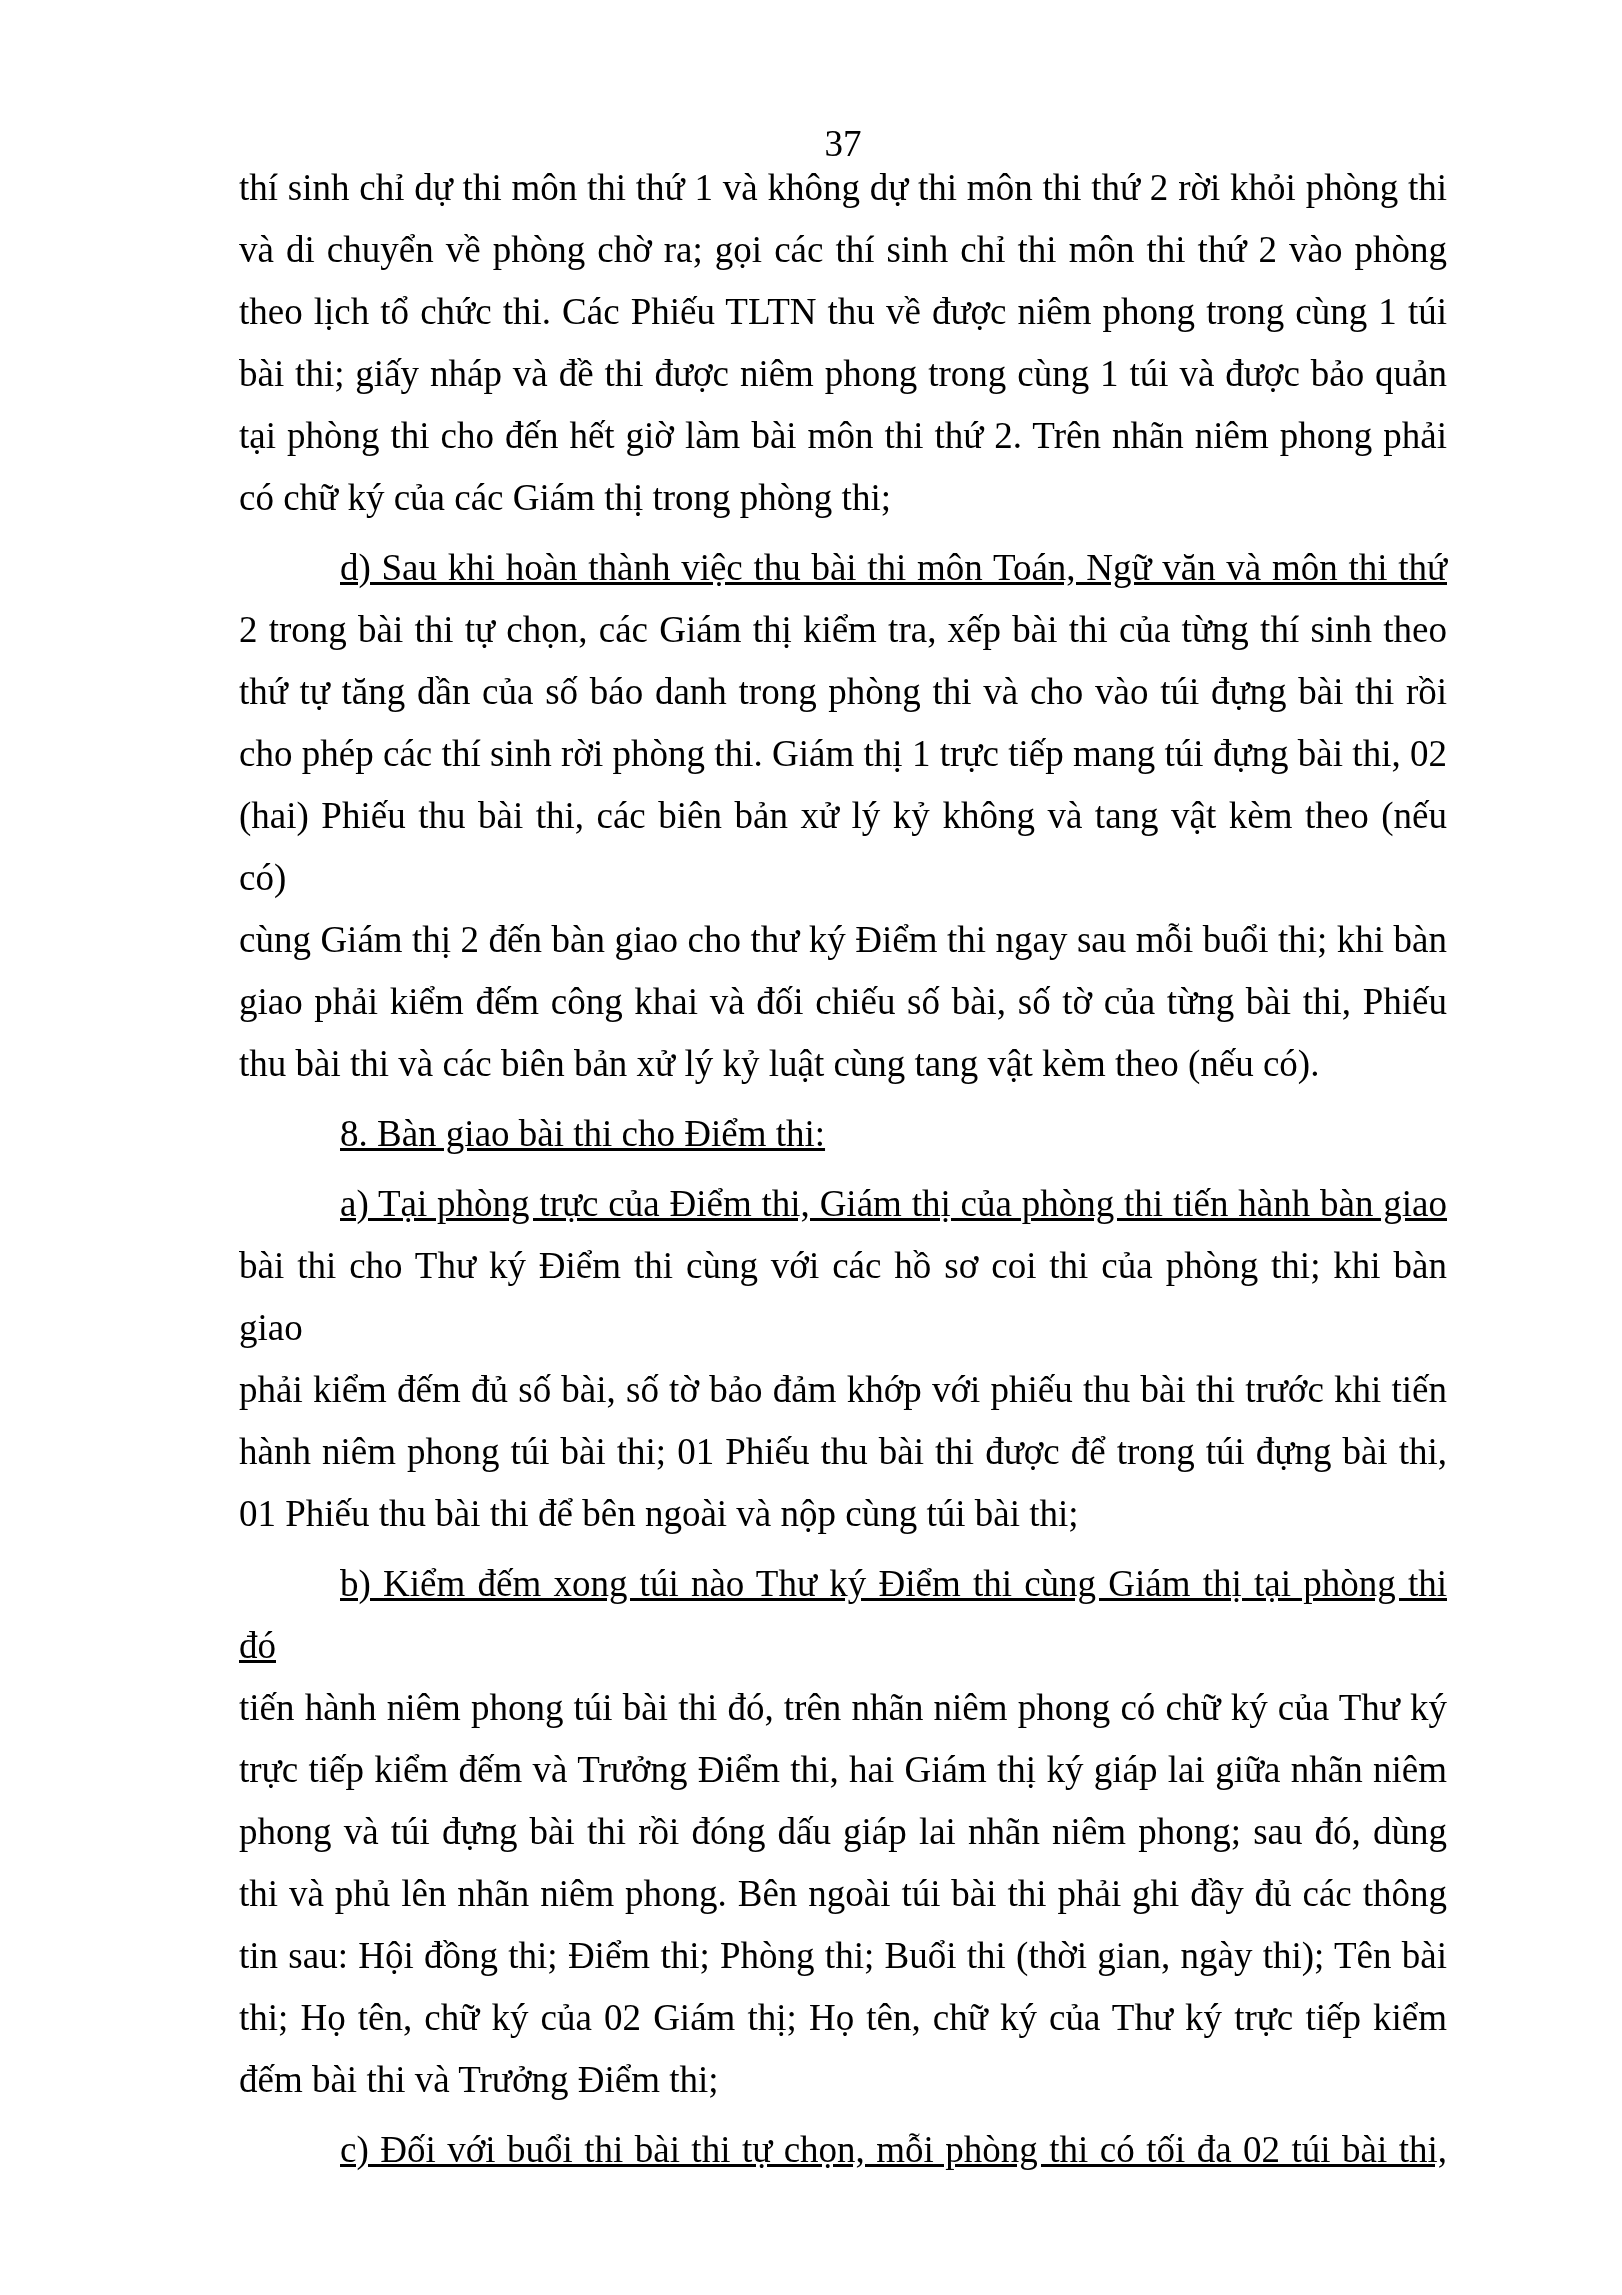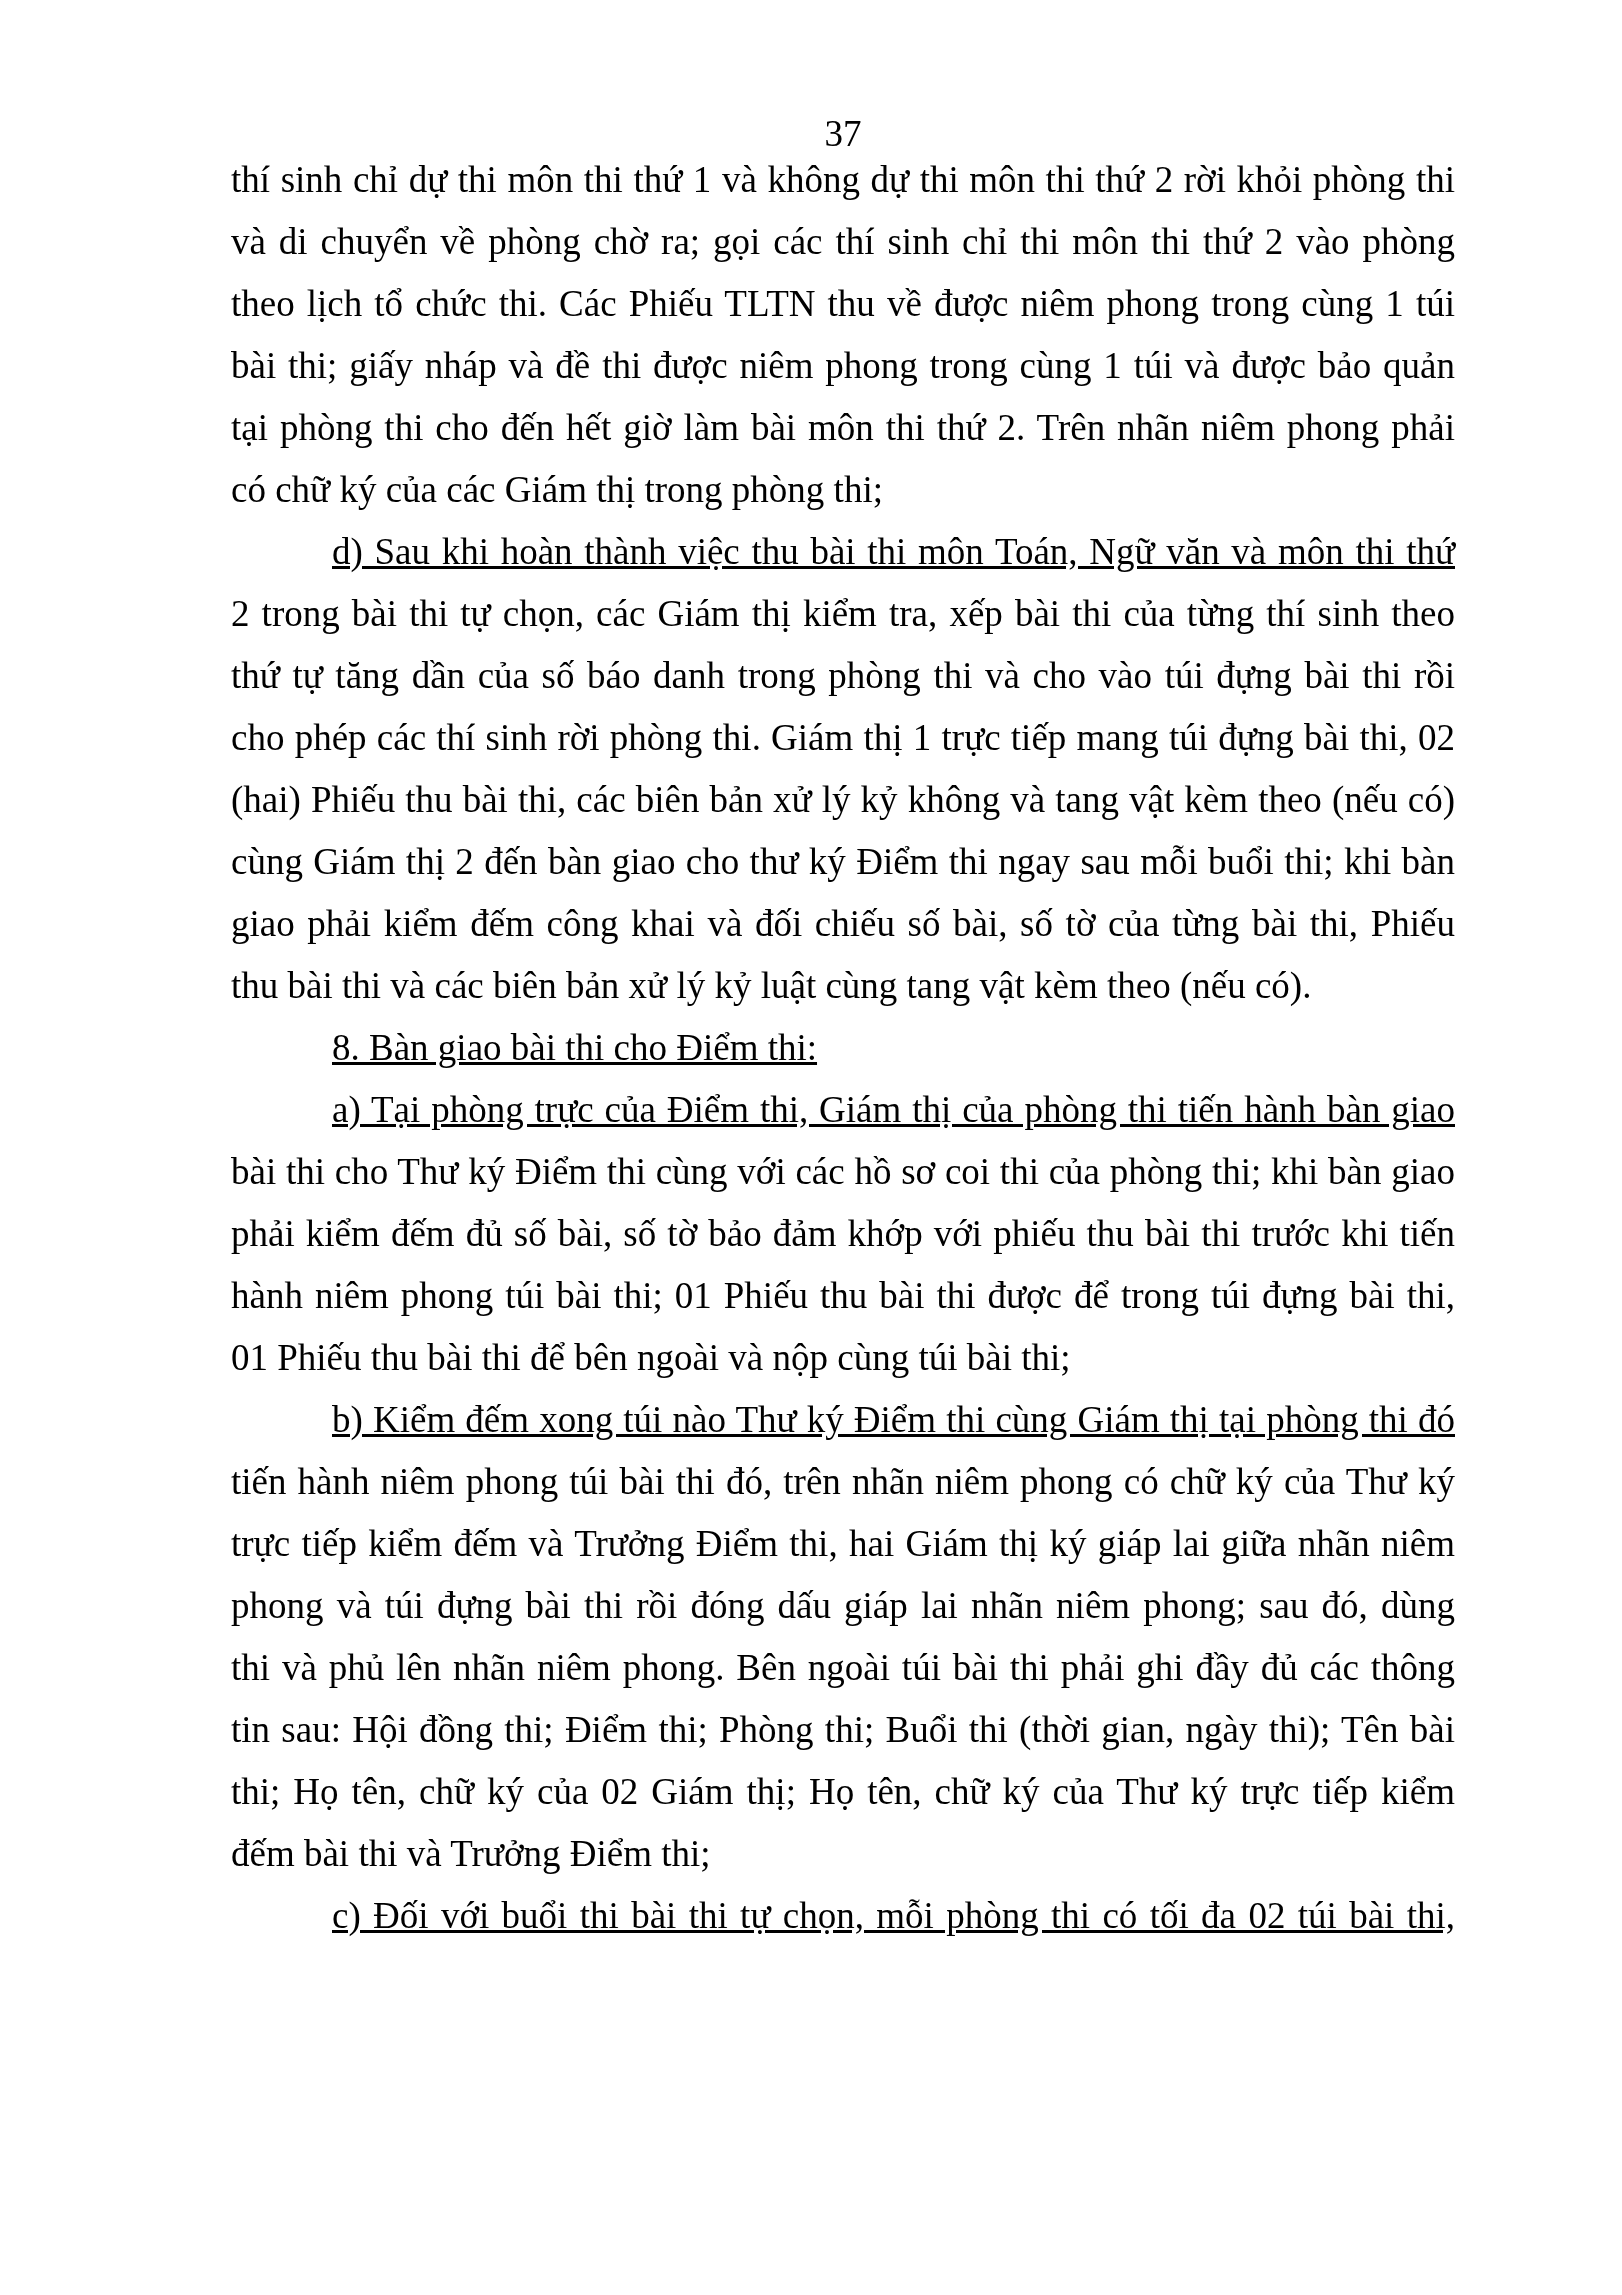--- a/index.html
+++ b/index.html
@@ -13,33 +13,33 @@
     height: 2295px;
     background: #ffffff;
     color: #000000;
     font-family: "Liberation Serif", "DejaVu Serif", serif;
     font-size: 37px;
     line-height: 62px;
     overflow: hidden;
   }
   .page-number {
     position: absolute;
-    top: 103px;
+    top: 113px;
     left: 231px;
     width: 1224px;
     text-align: center;
   }
   .content {
     position: absolute;
     top: 149px;
     left: 231px;
     width: 1224px;
   }
   .paragraph {
-    margin: 0;
+    margin: 8px;
     padding: 0;
   }
   .line {
     text-align: justify;
     text-align-last: justify;
     white-space: normal;
   }
   .line.last {
     text-align-last: left;
   }

